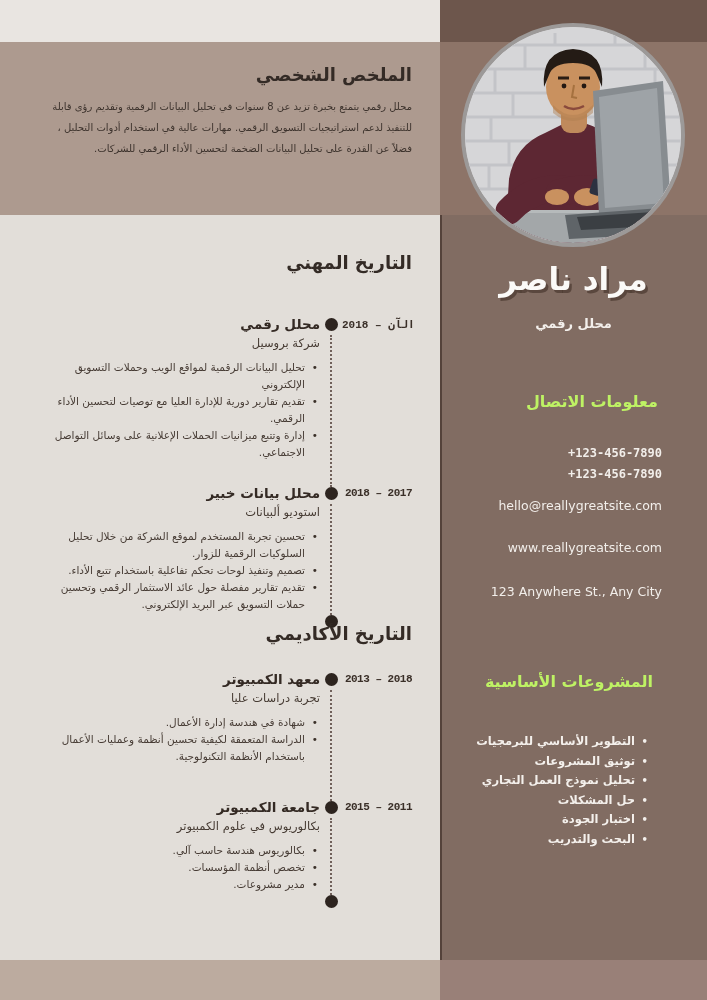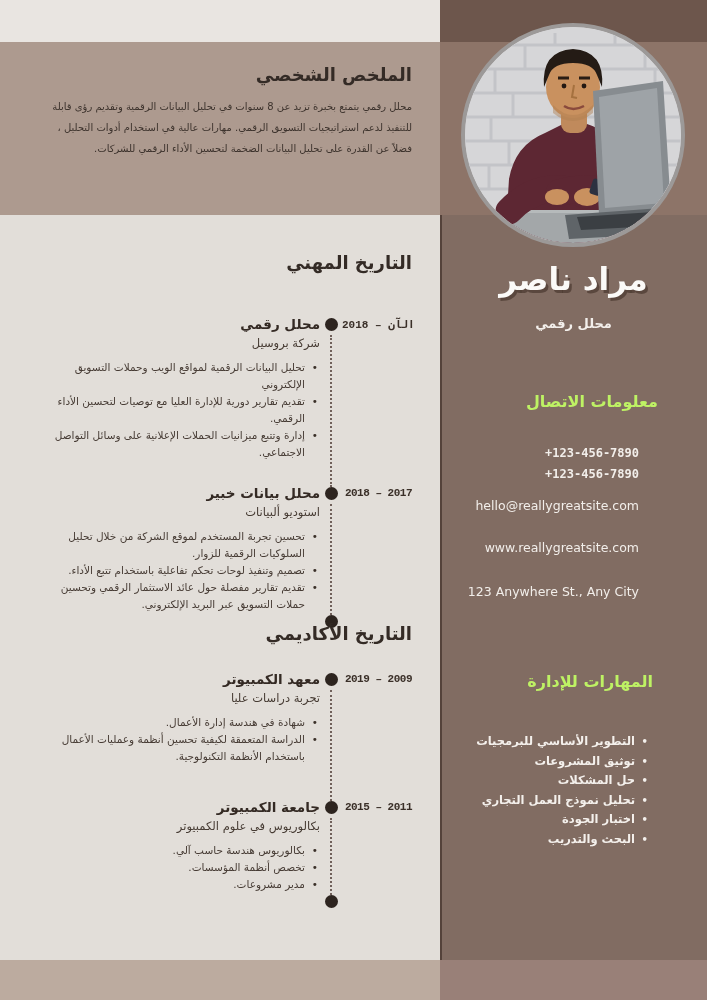--- a/index.html
+++ b/index.html
@@ -75,21 +75,21 @@
     text-shadow:2.5px 2.5px 0 rgba(58,41,33,.55);
   }
   .person-role{margin-top:20px;font-size:13px;font-weight:bold;color:#f3efeb;}
   .side-section-heading{
     margin:0;font-size:16px;line-height:20px;font-weight:bold;color:#bef264;text-align:right;
   }
   .contact-block{position:absolute;top:392px;left:0;width:100%;box-sizing:border-box;}
   .contact-block .side-section-heading{padding-left:0;padding-right:49px;}
   .contact-items{margin-top:34px;padding-left:0;padding-right:0;}
   .contact-item{
-    direction:ltr;text-align:right;padding-right:68px;box-sizing:border-box;width:100%;
+    direction:ltr;text-align:right;padding-right:45px;box-sizing:border-box;width:100%;
     font-size:12.5px;line-height:15px;color:#f2eeea;
   }
   .contact-phone{font-family:"DejaVu Sans Mono","DejaVu Sans",monospace;font-weight:bold;font-size:12px;}
   .m6{margin-top:6px;}.m16{margin-top:16px;}.m27{margin-top:27px;}.m29{margin-top:29px;}
   .skills-block{position:absolute;top:672px;left:0;width:100%;box-sizing:border-box;}
   .skills-block .side-section-heading{padding-right:54px;}
   .skills-list{list-style:none;margin:40px 0 0;padding:0 59px 0 12px;}
   .skills-list li{
     position:relative;padding-right:13px;font-size:11.5px;line-height:19.5px;
     color:#f4f0ec;text-align:right;font-weight:bold;
@@ -154,21 +154,21 @@
         </div>
 
       </div>
     </section>
 
     <section class="timeline-section" id="acad-section">
       <h2 class="sec-heading">التاريخ الأكاديمي</h2>
       <div class="entries">
 
         <div class="t-entry pb2">
-          <div class="t-date">2019 – 2009</div>
+          <div class="t-date">2013 – 2018</div>
           <div class="t-node lined">
             <span class="dot"></span>
           </div>
           <div class="t-content">
             <div class="t-title">معهد الكمبيوتر</div>
             <div class="t-org">تجربة دراسات عليا</div>
             <ul class="t-bullets">
               <li>شهادة في هندسة إدارة الأعمال.</li>
               <li>الدراسة المتعمقة لكيفية تحسين أنظمة وعمليات الأعمال باستخدام الأنظمة التكنولوجية.</li>
             </ul>
@@ -278,25 +278,25 @@
       <div class="contact-items">
         <div class="contact-item contact-phone">+123-456-7890</div>
         <div class="contact-item contact-phone m6">+123-456-7890</div>
         <div class="contact-item m16">hello@reallygreatsite.com</div>
         <div class="contact-item m27">www.reallygreatsite.com</div>
         <div class="contact-item m29">123 Anywhere St., Any City</div>
       </div>
     </section>
 
     <section class="skills-block">
-      <h3 class="side-section-heading">المهارات للإدارة</h3>
+      <h3 class="side-section-heading">المشروعات الأساسية</h3>
       <ul class="skills-list">
         <li>التطوير الأساسي للبرمجيات</li>
         <li>توثيق المشروعات</li>
+        <li>تحليل نموذج العمل التجاري</li>
         <li>حل المشكلات</li>
-        <li>تحليل نموذج العمل التجاري</li>
         <li>اختبار الجودة</li>
         <li>البحث والتدريب</li>
       </ul>
     </section>
   </aside>
 
 </div>
 
 </body></html>

